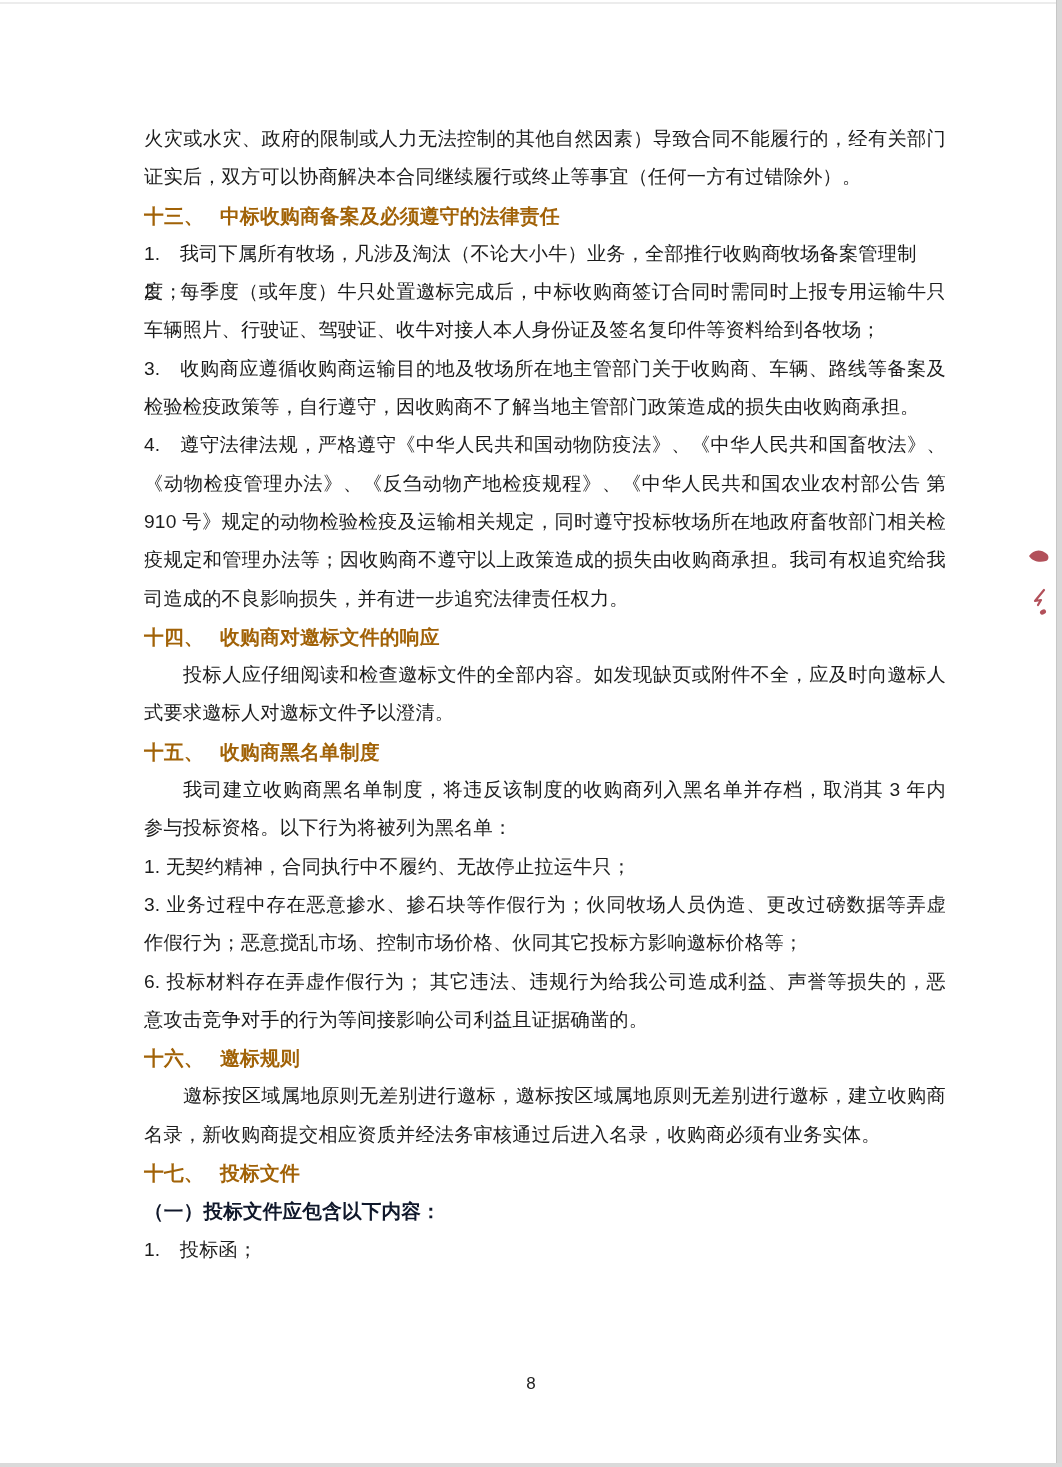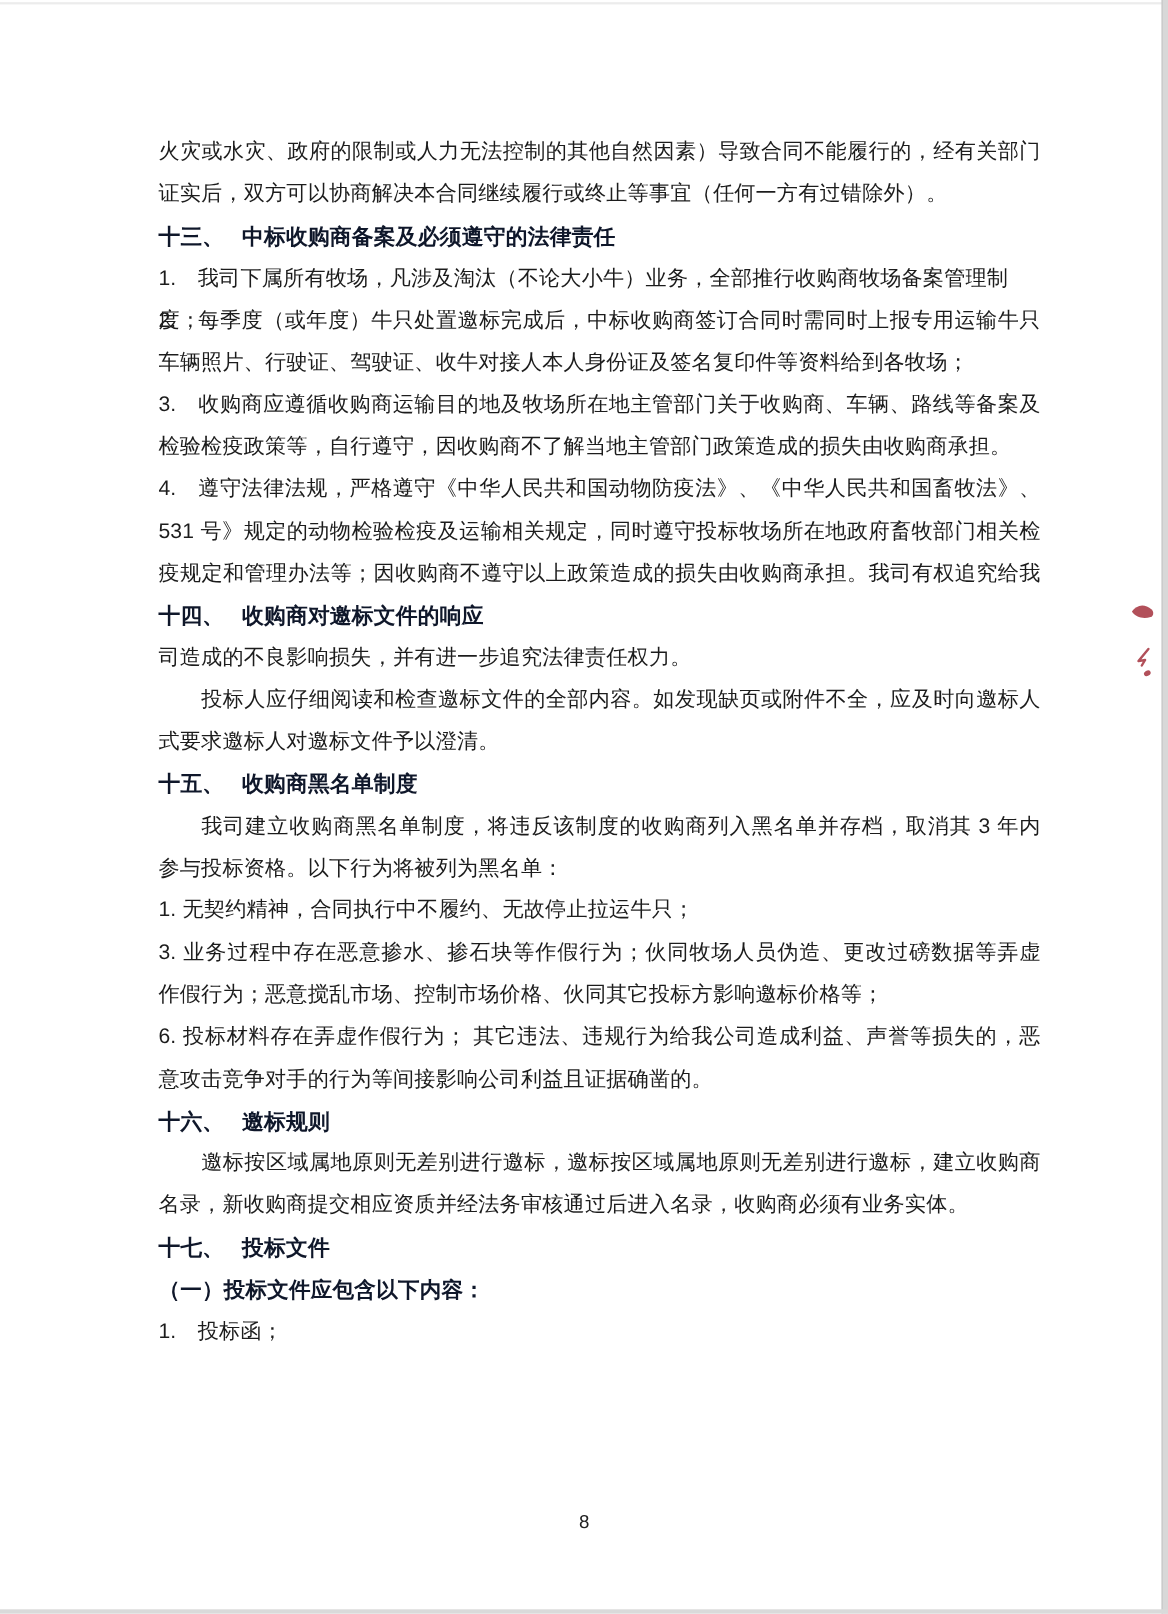--- a/index.html
+++ b/index.html
@@ -29,21 +29,21 @@
   }
   .line {
     height: 38.3px; line-height: 38.3px;
     letter-spacing: 0.2px;
   }
   .fill {
     text-align: justify;
     text-align-last: justify;
   }
   .indent { padding-left: 39px; }
-  .heading { font-weight: bold; font-size: 19.8px; color: #0f172a; }
+  .heading { font-weight: bold; font-size: 19.8px; color: #a16207; }
   .hnum { margin-right: 16px; }
   .subhead { font-weight: bold; font-size: 19.6px; color: #0f172a; }
   .page-num {
     position: absolute; top: 1374px; left: 0; width: 1062px;
     text-align: center; font-size: 17px; color: #222222;
   }
   .red-marks { position: absolute; left: 1028px; top: 546px; width: 26px; height: 76px; }
 </style>
 </head>
 <body>
@@ -53,24 +53,25 @@
 <div class="content">
   <div class="line fill">火灾或水灾、政府的限制或人力无法控制的其他自然因素）导致合同不能履行的，经有关部门</div>
   <div class="line">证实后，双方可以协商解决本合同继续履行或终止等事宜（任何一方有过错除外）。</div>
   <div class="line heading"><span class="hnum">十三、</span><span>中标收购商备案及必须遵守的法律责任</span></div>
   <div class="line">1.　我司下属所有牧场，凡涉及淘汰（不论大小牛）业务，全部推行收购商牧场备案管理制度；</div>
   <div class="line fill">2.　每季度（或年度）牛只处置邀标完成后，中标收购商签订合同时需同时上报专用运输牛只</div>
   <div class="line">车辆照片、行驶证、驾驶证、收牛对接人本人身份证及签名复印件等资料给到各牧场；</div>
   <div class="line fill">3.　收购商应遵循收购商运输目的地及牧场所在地主管部门关于收购商、车辆、路线等备案及</div>
   <div class="line">检验检疫政策等，自行遵守，因收购商不了解当地主管部门政策造成的损失由收购商承担。</div>
   <div class="line fill">4.　遵守法律法规，严格遵守《中华人民共和国动物防疫法》、《中华人民共和国畜牧法》、</div>
-  <div class="line fill">531 号》规定的动物检验检疫及运输相关规定，同时遵守投标牧场所在地政府畜牧部门相关检</div>
+  <div class="line fill">《动物检疫管理办法》、《反刍动物产地检疫规程》、《中华人民共和国农业农村部公告 第</div>
+  <div class="line fill">910 号》规定的动物检验检疫及运输相关规定，同时遵守投标牧场所在地政府畜牧部门相关检</div>
   <div class="line fill">疫规定和管理办法等；因收购商不遵守以上政策造成的损失由收购商承担。我司有权追究给我</div>
+  <div class="line">司造成的不良影响损失，并有进一步追究法律责任权力。</div>
   <div class="line heading"><span class="hnum">十四、</span><span>收购商对邀标文件的响应</span></div>
-  <div class="line">司造成的不良影响损失，并有进一步追究法律责任权力。</div>
   <div class="line fill indent">投标人应仔细阅读和检查邀标文件的全部内容。如发现缺页或附件不全，应及时向邀标人</div>
   <div class="line">式要求邀标人对邀标文件予以澄清。</div>
   <div class="line heading"><span class="hnum">十五、</span><span>收购商黑名单制度</span></div>
   <div class="line fill indent">我司建立收购商黑名单制度，将违反该制度的收购商列入黑名单并存档，取消其 3 年内</div>
   <div class="line">参与投标资格。以下行为将被列为黑名单：</div>
   <div class="line">1. 无契约精神，合同执行中不履约、无故停止拉运牛只；</div>
   <div class="line fill">3. 业务过程中存在恶意掺水、掺石块等作假行为；伙同牧场人员伪造、更改过磅数据等弄虚</div>
   <div class="line">作假行为；恶意搅乱市场、控制市场价格、伙同其它投标方影响邀标价格等；</div>
   <div class="line fill">6. 投标材料存在弄虚作假行为； 其它违法、违规行为给我公司造成利益、声誉等损失的，恶</div>
   <div class="line">意攻击竞争对手的行为等间接影响公司利益且证据确凿的。</div>

